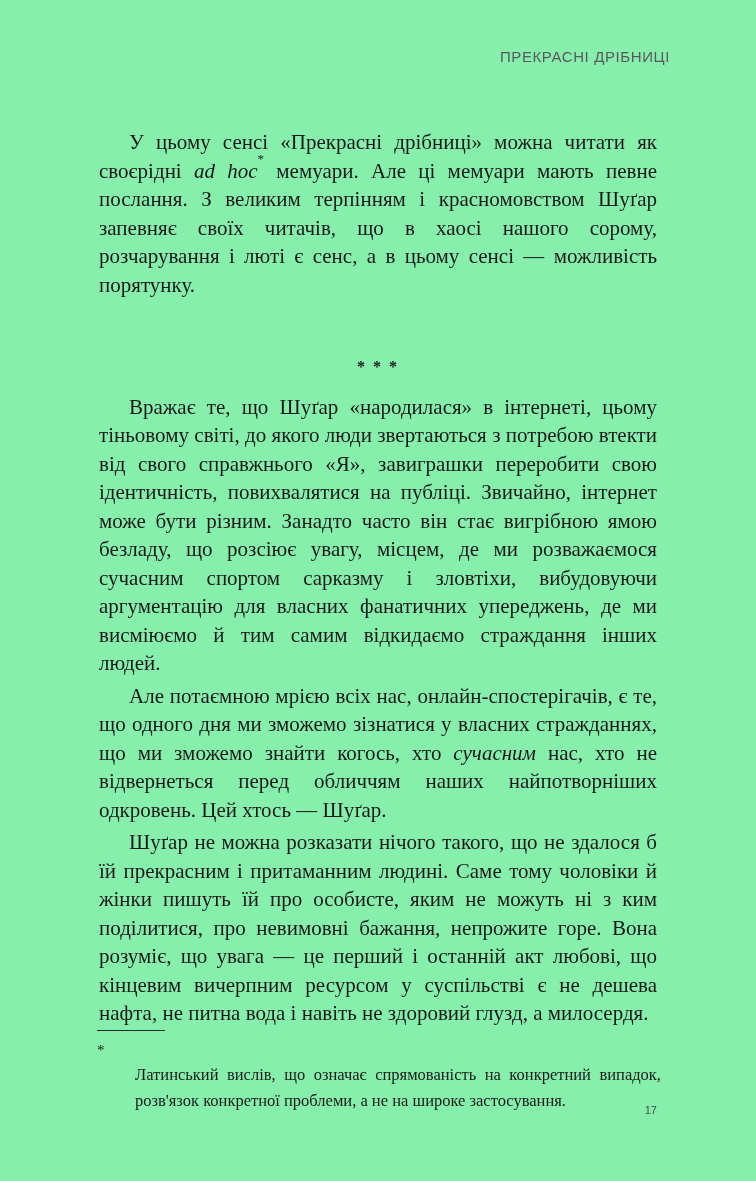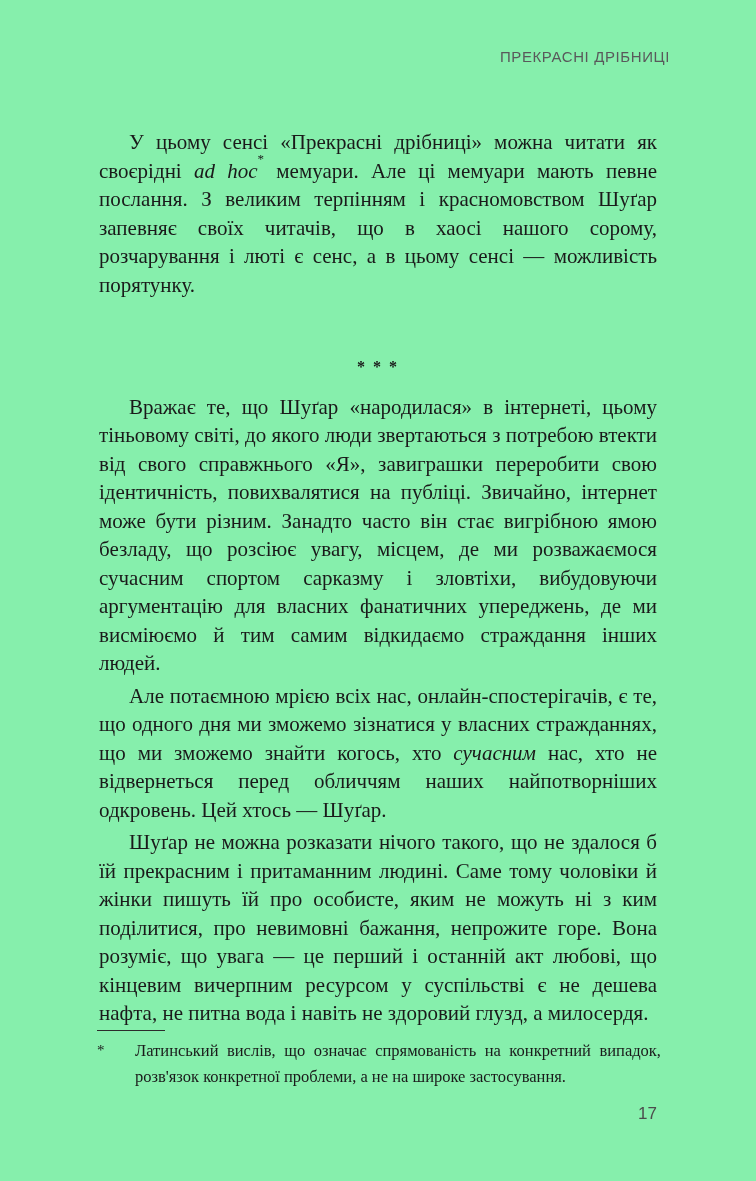--- a/index.html
+++ b/index.html
@@ -74,27 +74,28 @@
   }
   .fn-marker {
     flex: none;
     width: 38px;
     padding-left: 2px;
     font-size: 15px;
   }
   .fn-text {
     flex: 1;
     text-align: justify;
+    margin-top: 24px;
   }
   .page-number {
     position: absolute;
     top: 1104px;
     right: 108px;
     font-family: "Liberation Sans", "DejaVu Sans", sans-serif;
-    font-size: 17px;
+    font-size: 11px;
     color: #4c4c4c;
   }
 </style>
 </head>
 <body>
 
 <div class="page">
 
   <div class="running-head">ПРЕКРАСНІ ДРІБНИЦІ</div>
 

